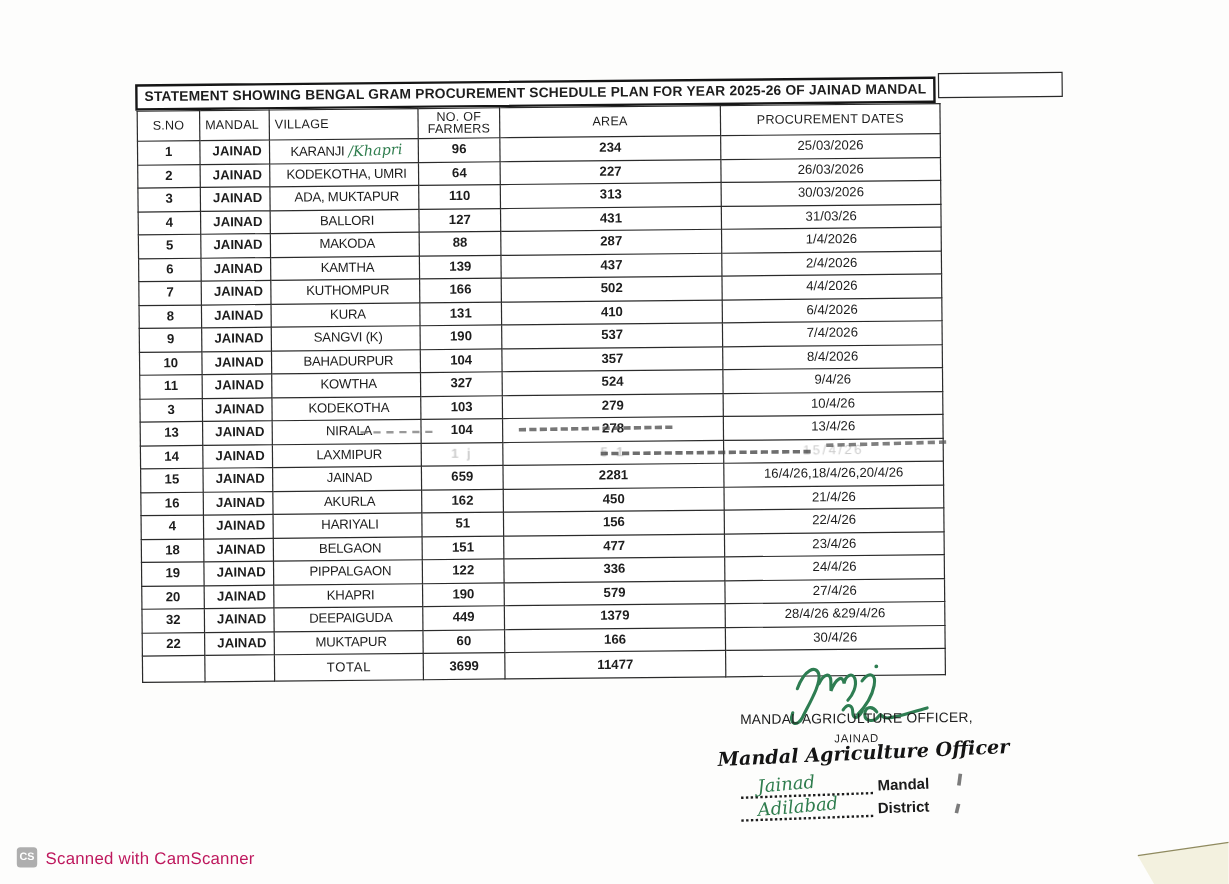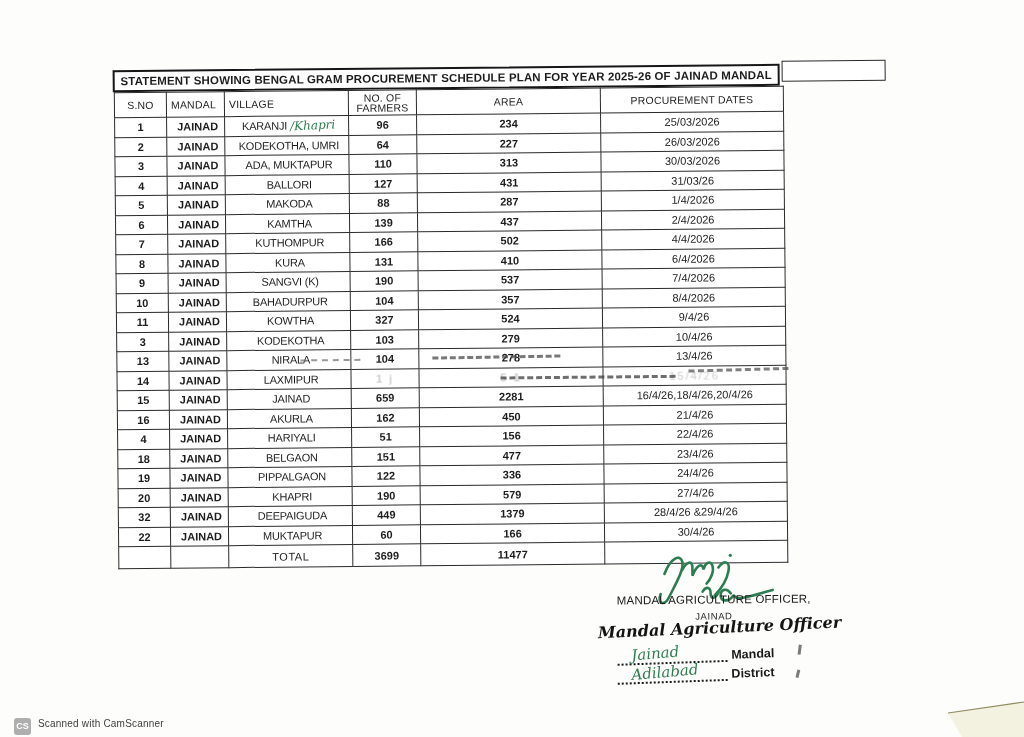--- a/index.html
+++ b/index.html
@@ -87,26 +87,26 @@
     font-family:"DejaVu Serif", serif; font-style:italic; color:#2f7d4e;
     font-size:15px; transform:rotate(-3deg); white-space:nowrap;
   }
   .stamp-line .lbl { font-size:12.5px; font-weight:bold; color:#1a1a1a; padding-left:4px; }
   .line-mandal   { left:614px; top:645px; transform:rotate(-1.5deg); }
   .line-district { left:614px; top:664px; transform:rotate(-1.5deg); }
   .stamp-tick { position:absolute; width:2.5px; background:#5a5a5a; opacity:.8; }
   .t1 { left:795px; top:648px; height:10px; transform:rotate(8deg); }
   .t2 { left:793px; top:673px; height:8px; transform:rotate(14deg); }
   
-  .cs-footer { position:absolute; left:14px; top:706px; display:flex; align-items:flex-start; gap:7px;margin-top:12px; }
+  .cs-footer { position:absolute; left:14px; top:706px; display:flex; align-items:flex-end; gap:7px; }
   .cs-badge {
     width:17px; height:17px; background:#aeaeae; border-radius:3px;
     color:#ffffff; font-size:9px; font-weight:bold; text-align:center; line-height:17px;
   }
-  .cs-text { color:#404040; font-size:10px; letter-spacing:.2px; }
+  .cs-text { color:#be185d; font-size:14px; letter-spacing:.2px; }
   
   .corner { position:absolute; right:0; bottom:0; }
 </style>
 </head>
 <body>
 
 <div class="scan">
 
   <div class="title-box">STATEMENT SHOWING BENGAL GRAM PROCUREMENT SCHEDULE PLAN FOR YEAR 2025-26 OF JAINAD MANDAL</div>
   <div class="side-box"></div>

